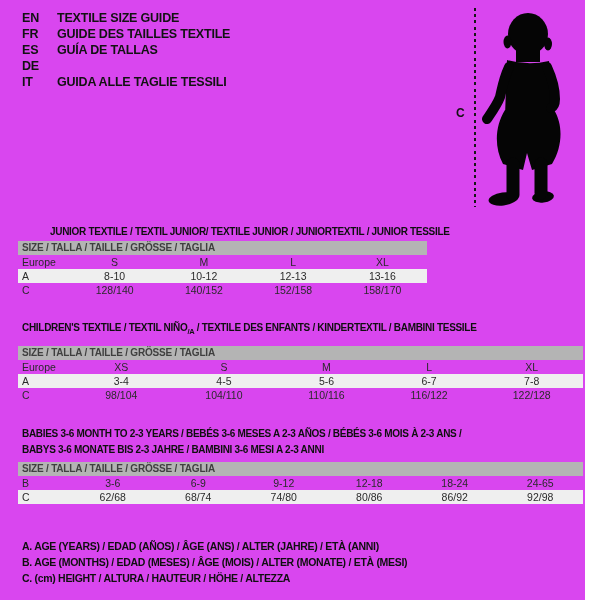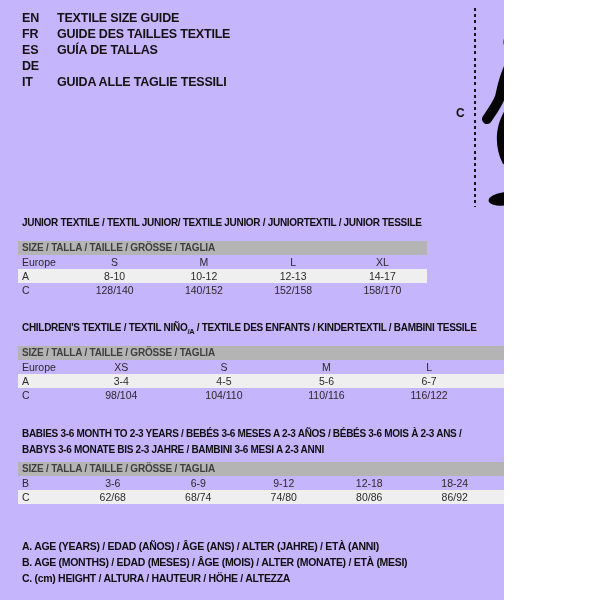--- a/index.html
+++ b/index.html
@@ -1,18 +1,18 @@
 <!DOCTYPE html>
 <html><head>
 <meta charset="utf-8">
 <style>
   * { margin:0; padding:0; box-sizing:border-box; }
   html,body { width:600px; height:600px; background:#ffffff; }
   .page {
-    position:relative; width:504px; height:600px; background:#c4b5fd;
+    position:relative; width:585px; height:600px; background:#d946ef;
     font-family:"Liberation Sans", sans-serif; overflow:hidden;
   }
 
   
   .lang-header { position:absolute; left:22px; top:10px; }
   .lang-row { display:flex; height:16px; align-items:center; }
   .lang-code, .lang-title {
     font-weight:700; font-size:12.5px; letter-spacing:-0.2px; color:#121212; white-space:nowrap;
   }
   .lang-code { width:35px; }
@@ -26,21 +26,21 @@
     position:absolute; left:456px; top:106px;
     font-size:12px; font-weight:700; color:#121212;
   }
   .baby { position:absolute; left:482px; top:6px; width:96px; height:204px; }
 
   
   .sec-heading {
     position:absolute; left:22px; font-size:10px; font-weight:700;
     letter-spacing:-0.3px; color:#0f0f0f; white-space:nowrap;
   }
-  .h1 { top:217px; }
+  .h1 { top:226px;margin-left:28px; }
   .h2 { top:322px; }
   .h3 { top:426px; line-height:15.5px; }
   .sec-heading sub { font-size:7.5px; }
 
   
   .size-table {
     position:absolute; left:18px; border-collapse:separate; border-spacing:0; table-layout:fixed;
   }
   .t1 { top:241px; width:409px; }
   .t2 { top:346px; width:565px; }
@@ -130,21 +130,21 @@
         <td>S</td>
         <td>M</td>
         <td>L</td>
         <td>XL</td>
       </tr>
       <tr class="shaded">
         <td class="lab">A</td>
         <td>8-10</td>
         <td>10-12</td>
         <td>12-13</td>
-        <td>14-17</td>
+        <td>13-16</td>
       </tr>
       <tr>
         <td class="lab">C</td>
         <td>128/140</td>
         <td>140/152</td>
         <td>152/158</td>
         <td>158/170</td>
       </tr>
     </tbody>
   </table>

